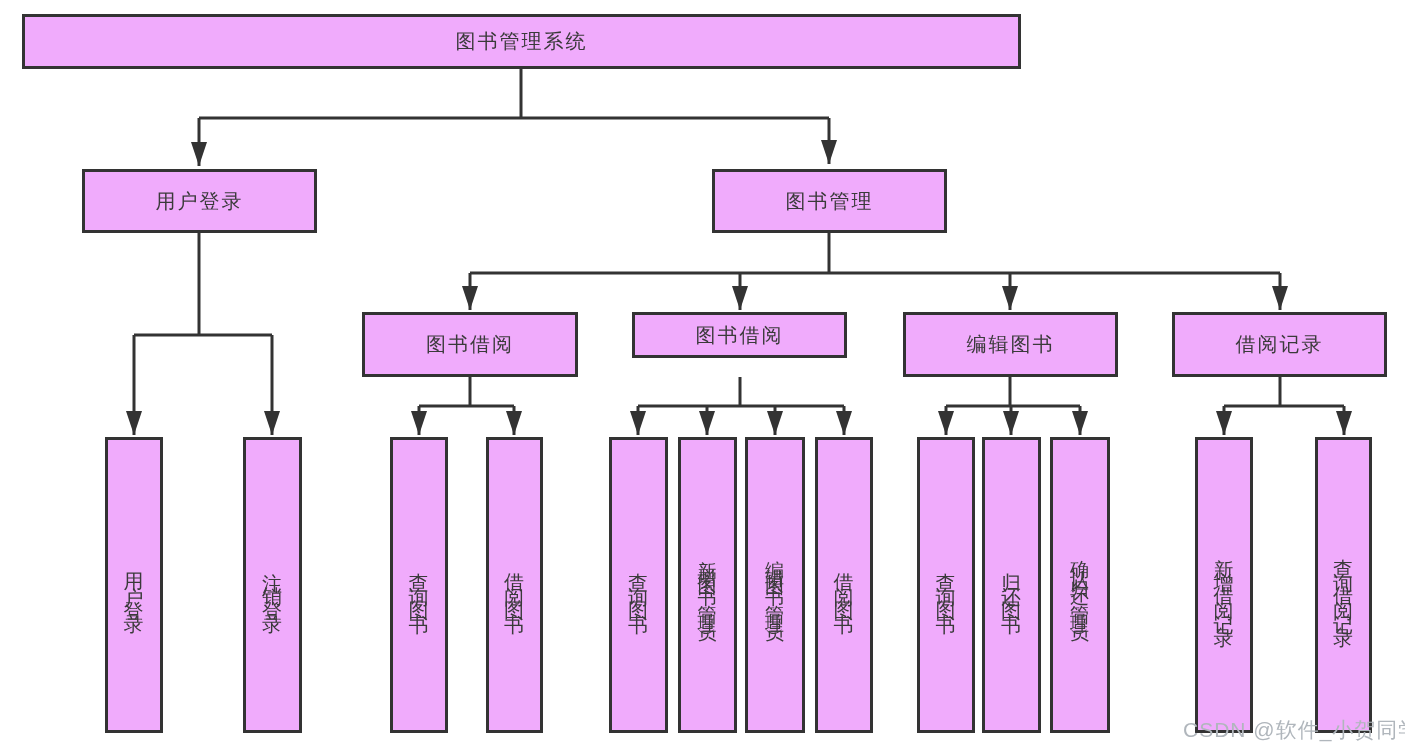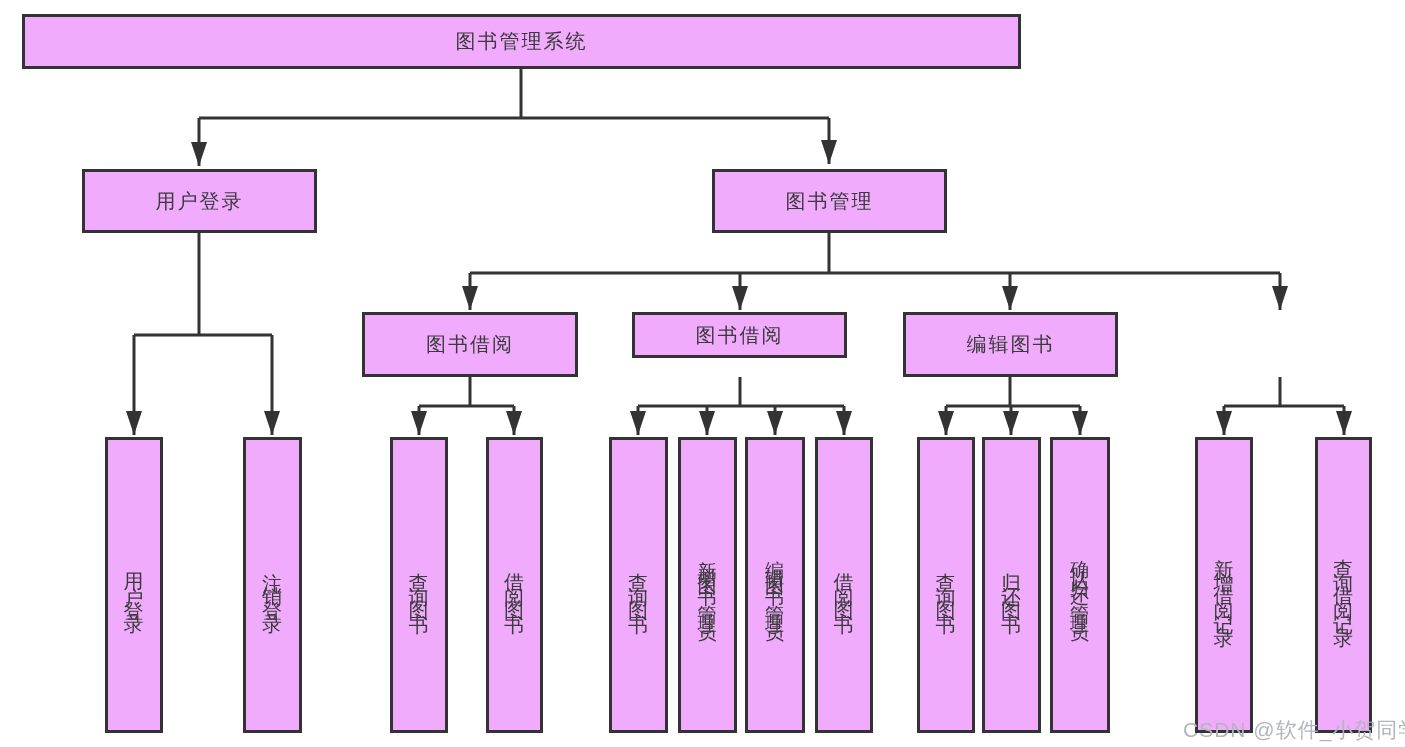--- a/index.html
+++ b/index.html
@@ -126,20 +126,23 @@
 
   <div class="node h-node" style="left:362px; top:312px; width:216px; height:65px;">
     <span>图书借阅</span>
   </div>
   <div class="node h-node" style="left:632px; top:312px; width:215px; height:46px;">
     <span>图书借阅</span>
   </div>
   <div class="node h-node" style="left:903px; top:312px; width:215px; height:65px;">
     <span>编辑图书</span>
   </div>
+  <div class="node h-node" style="left:1172px; top:312px; width:215px; height:65px;">
+    <span>借阅记录</span>
+  </div>
 
   <div class="node v-node" style="left:105px; top:437px; width:58px; height:296px;">
     <span>用户登录</span>
   </div>
   <div class="node v-node" style="left:243px; top:437px; width:59px; height:296px;">
     <span>注销登录</span>
   </div>
 
   <div class="node v-node" style="left:390px; top:437px; width:58px; height:296px;">
     <span>查询图书</span>

